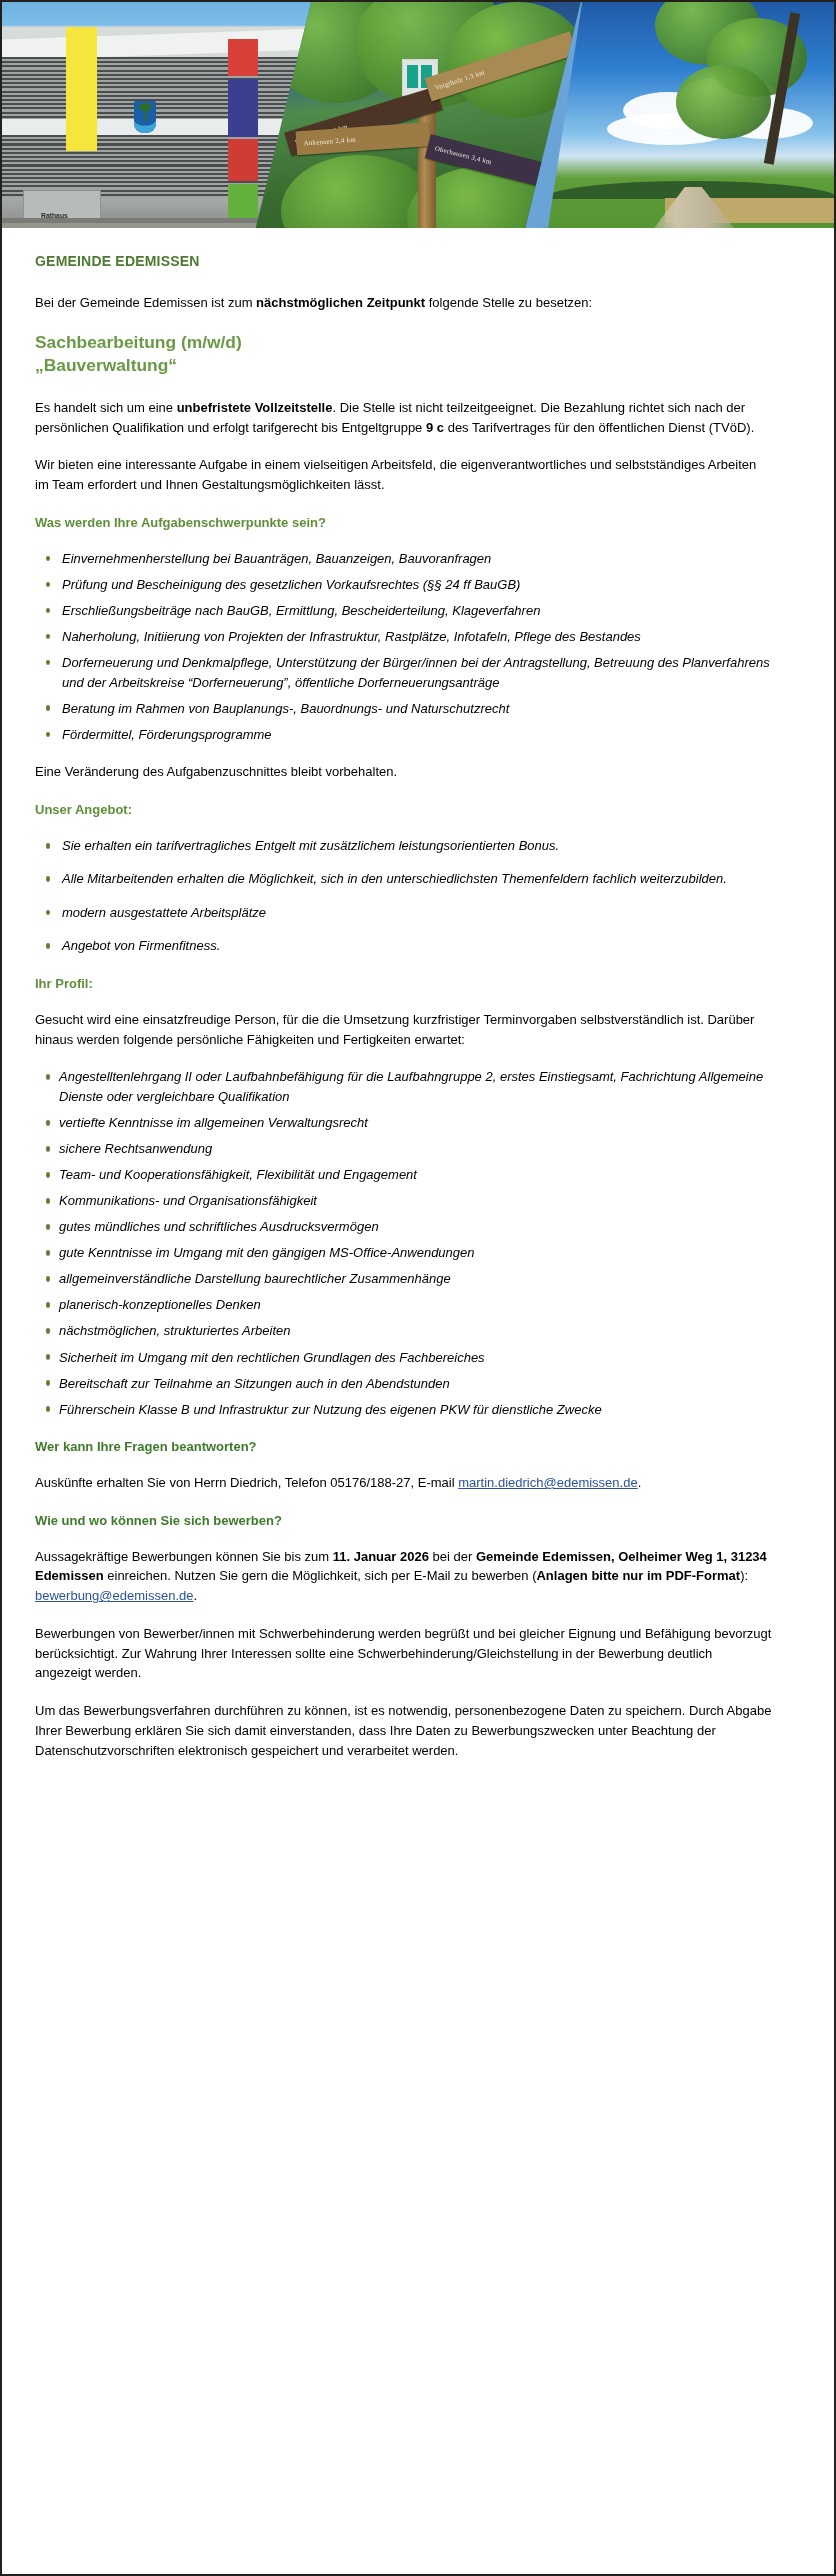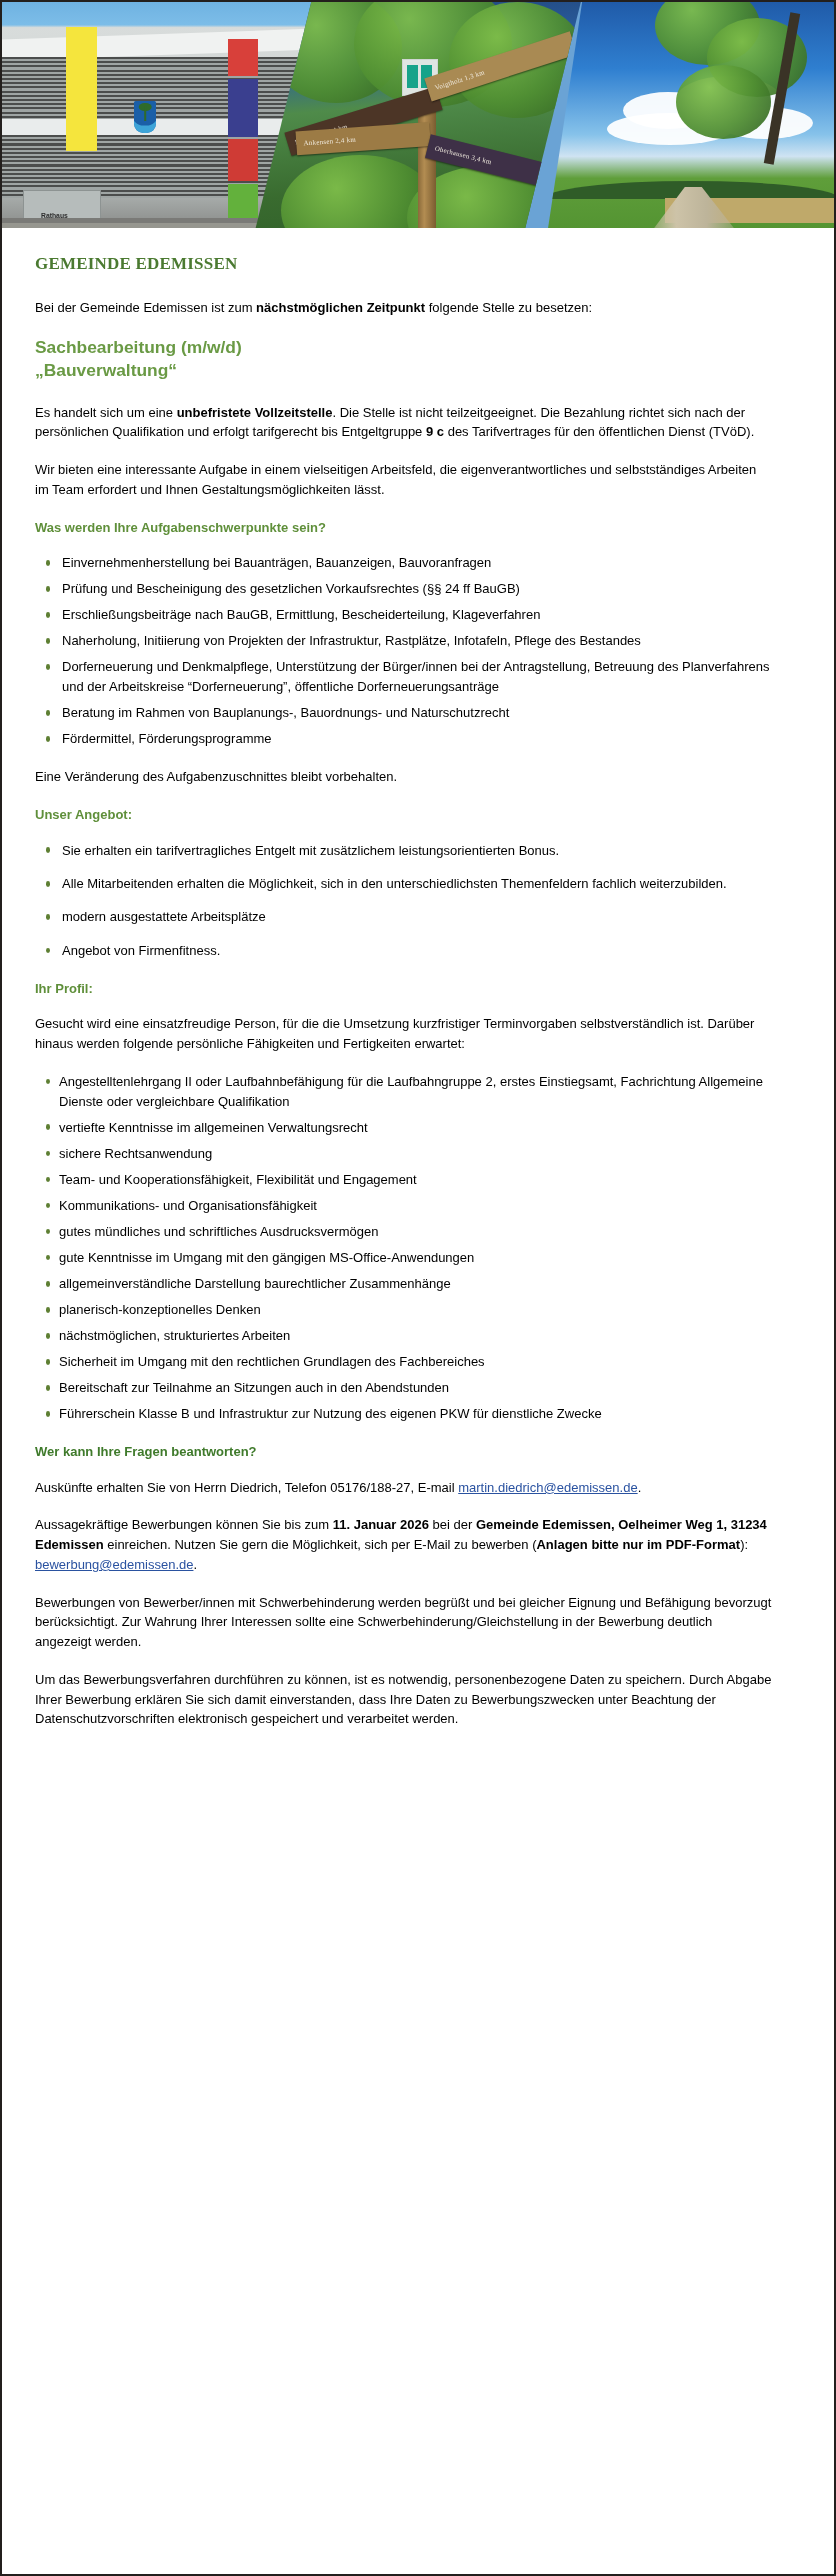--- a/index.html
+++ b/index.html
@@ -166,25 +166,24 @@
 
   
   .content {
     padding: 23px 33px 29.5px 33px;
     color: #000000;
     font-size: 13px;
     line-height: 1.52;
   }
   .org-title {
     color: #4b7a31;
-    font-size: 17px;
+    font-size: 14px;
     font-weight: bold;
     letter-spacing: 0.2px;
     margin: 0 0 21px 0;
-    font-family: Liberation Serif, serif;
   }
   p.para {
     margin: 0 0 18px 0;
     max-width: 737px;
   }
   .job-title {
     color: #6a9a45;
     font-size: 17.4px;
     font-weight: bold;
     line-height: 1.32;
@@ -194,20 +193,21 @@
     color: #5f8f3a;
     font-size: 13px;
     font-weight: bold;
     margin: 16px 0 16px 0;
   }
   h2.section.contact { color: #3f7a2b; }
   ul.bullets {
     list-style: none;
     margin: 0 0 18px 0;
     padding: 0;
+    font-style: italic;
   }
   ul.bullets li {
     position: relative;
     padding-left: 27px;
     margin-bottom: 6.3px;
     max-width: 716px;
   }
   ul.bullets li::before {
     content: "";
     position: absolute;
@@ -356,20 +356,21 @@
       <li>nächstmöglichen, strukturiertes Arbeiten</li>
       <li>Sicherheit im Umgang mit den rechtlichen Grundlagen des Fachbereiches</li>
       <li>Bereitschaft zur Teilnahme an Sitzungen auch in den Abendstunden</li>
       <li>Führerschein Klasse B und Infrastruktur zur Nutzung des eigenen PKW für dienstliche Zwecke</li>
     </ul>
 
     <h2 class="section contact">Wer kann Ihre Fragen beantworten?</h2>
 
     <p class="para"><span>Auskünfte erhalten Sie von Herrn Diedrich, Telefon 05176/188-27, E-mail </span><a class="mail" href="#">martin.diedrich@edemissen.de</a><span>.</span></p>
 
+    <h2 class="section contact">Wie und wo können Sie sich bewerben?</h2>
 
     <p class="para"><span>Aussagekräftige Bewerbungen können Sie bis zum </span><b>11. Januar 2026</b><span> bei der </span><b>Gemeinde Edemissen, Oelheimer Weg 1, 31234 Edemissen</b><span> einreichen. Nutzen Sie gern die Möglichkeit, sich per E-Mail zu bewerben (</span><b>Anlagen bitte nur im PDF-Format</b><span>): </span><a class="mail" href="#">bewerbung@edemissen.de</a><span>.</span></p>
 
     <p class="para">Bewerbungen von Bewerber/innen mit Schwerbehinderung werden begrüßt und bei gleicher Eignung und Befähigung bevorzugt berücksichtigt. Zur Wahrung Ihrer Interessen sollte eine Schwerbehinderung/Gleichstellung in der Bewerbung deutlich angezeigt werden.</p>
 
     <p class="para">Um das Bewerbungsverfahren durchführen zu können, ist es notwendig, personenbezogene Daten zu speichern. Durch Abgabe Ihrer Bewerbung erklären Sie sich damit einverstanden, dass Ihre Daten zu Bewerbungszwecken unter Beachtung der Datenschutzvorschriften elektronisch gespeichert und verarbeitet werden.</p>
 
   </div>
 </div>
 

